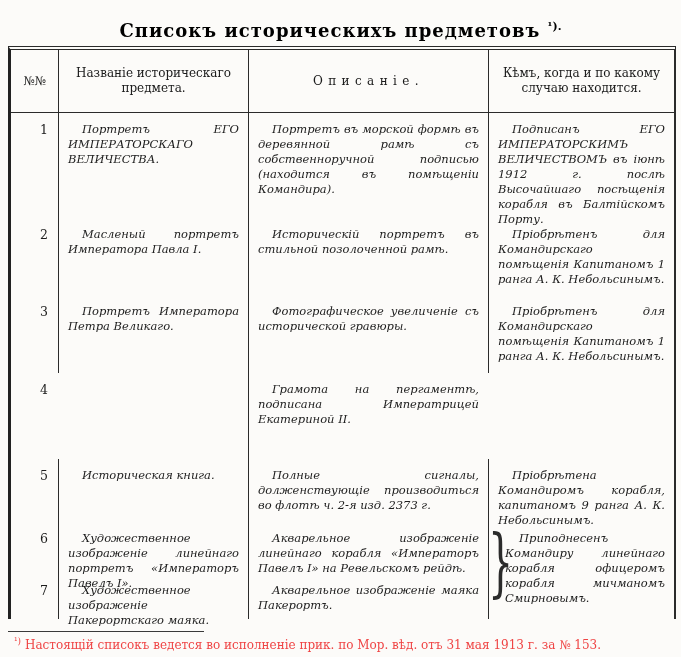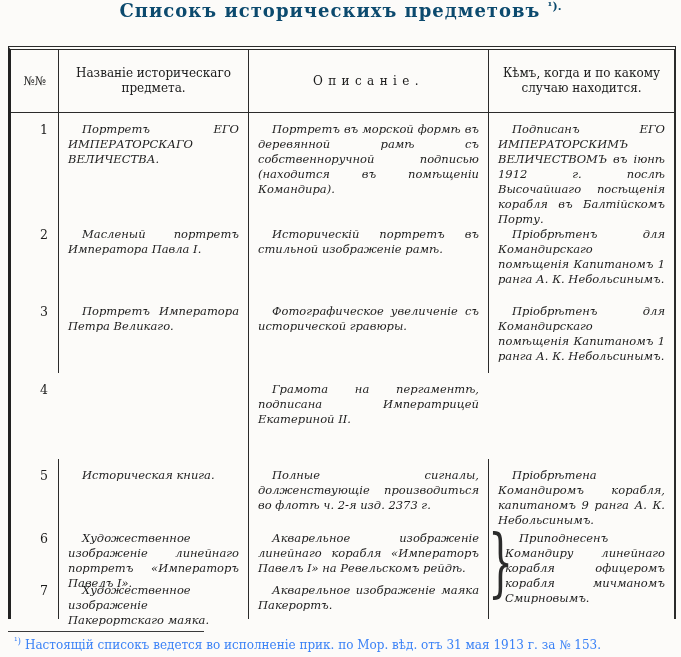--- a/index.html
+++ b/index.html
@@ -12,22 +12,22 @@
     -webkit-font-smoothing:antialiased;
   }
   .page{position:absolute;inset:0;}
 
   
   .title{
     text-align:center;
     font-weight:bold;
     font-size:18px;
     letter-spacing:1px;
-    padding-top:0;
-    color:#0c4a6e;
+    padding-top:20px;
+    color:#000000;
   }
   .title .mark{
     font-size:11px;
     vertical-align:super;
     letter-spacing:0;
     font-weight:bold;
   }
 
   
   .hist-table{
@@ -104,21 +104,21 @@
     position:absolute;
     left:8px; top:631px;
     width:196px;
     border-top:1.5px solid #3a3a3a;
   }
   .footnote{
     position:absolute;
     left:14px; top:636px;
     width:660px;
     font-size:12px;
-    color:#3b82f6;
+    color:#ef4444;
   }
   .footnote .mark{font-size:9px;vertical-align:super;}
 </style>
 </head>
 <body>
 
 <div class="page">
 
   <div class="title">
     <span>Списокъ историческихъ предметовъ</span>&nbsp;<span class="mark">¹).</span>
@@ -144,21 +144,21 @@
         </div>
       <div class="cell c4 r1 bcell">
           <p>Подписанъ ЕГО ИМПЕРАТОРСКИМЪ ВЕЛИЧЕСТВОМЪ въ іюнѣ 1912 г. послѣ Высочайшаго посѣщенія корабля въ Балтійскомъ Порту.</p>
         </div>
 
       <div class="cell c1 r2 numcell">2</div>
       <div class="cell c2 r2 bcell">
           <p>Масленый портретъ Императора Павла I.</p>
         </div>
       <div class="cell c3 r2 bcell">
-          <p>Историческій портретъ въ стильной изображеніе рамѣ.</p>
+          <p>Историческій портретъ въ стильной позолоченной рамѣ.</p>
         </div>
       <div class="cell c4 r2 bcell">
           <p>Пріобрѣтенъ для Командирскаго помѣщенія Капитаномъ 1 ранга А. К. Небольсинымъ.</p>
         </div>
 
       <div class="cell c1 r3 numcell">3</div>
       <div class="cell c2 r3 bcell">
           <p>Портретъ Императора Петра Великаго.</p>
         </div>
       <div class="cell c3 r3 bcell">

